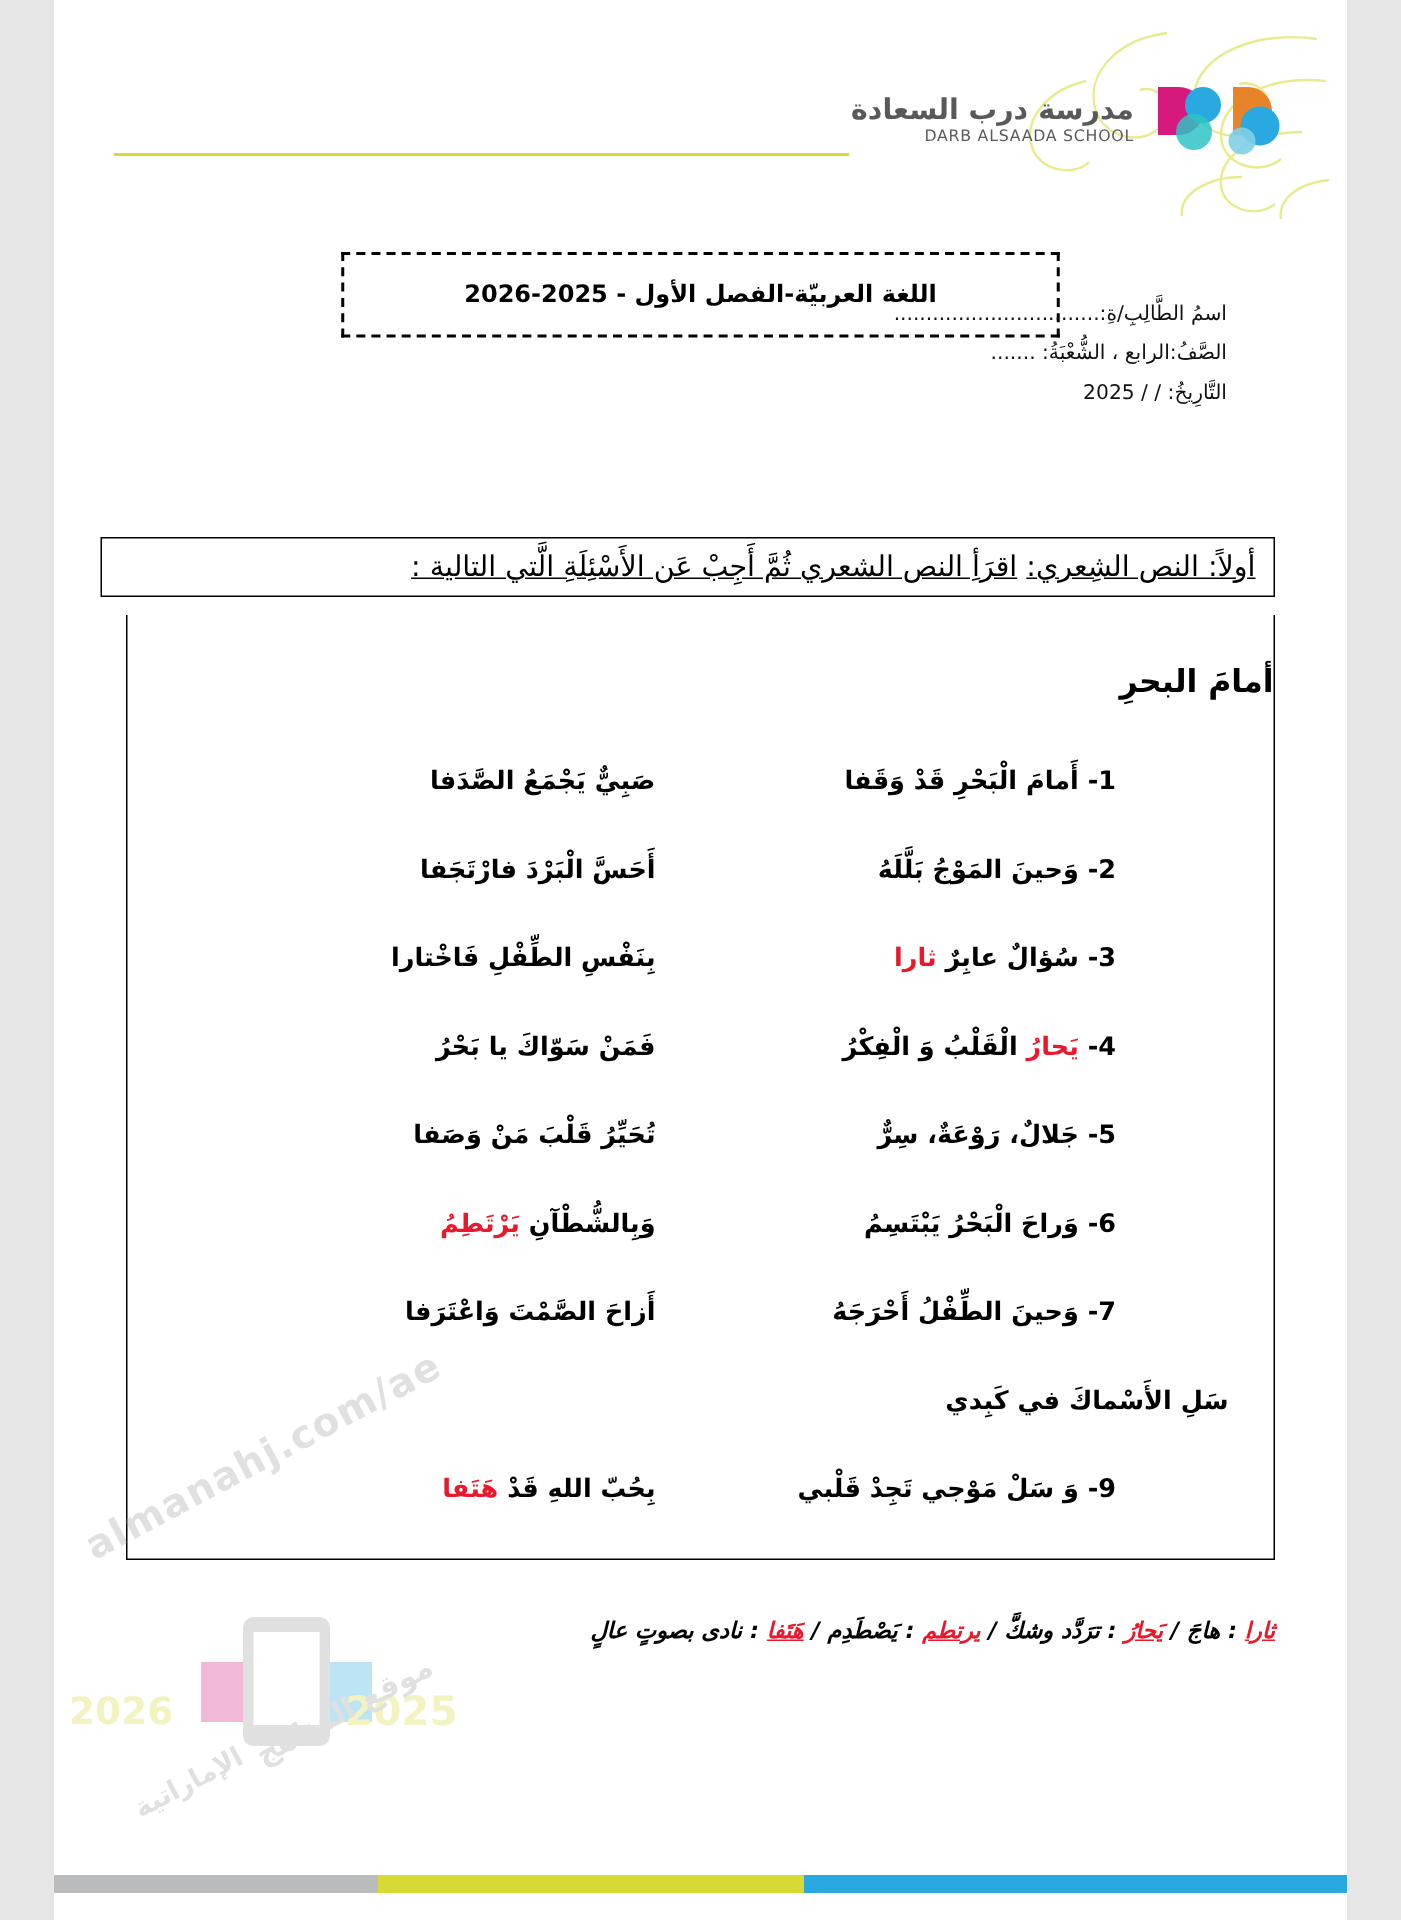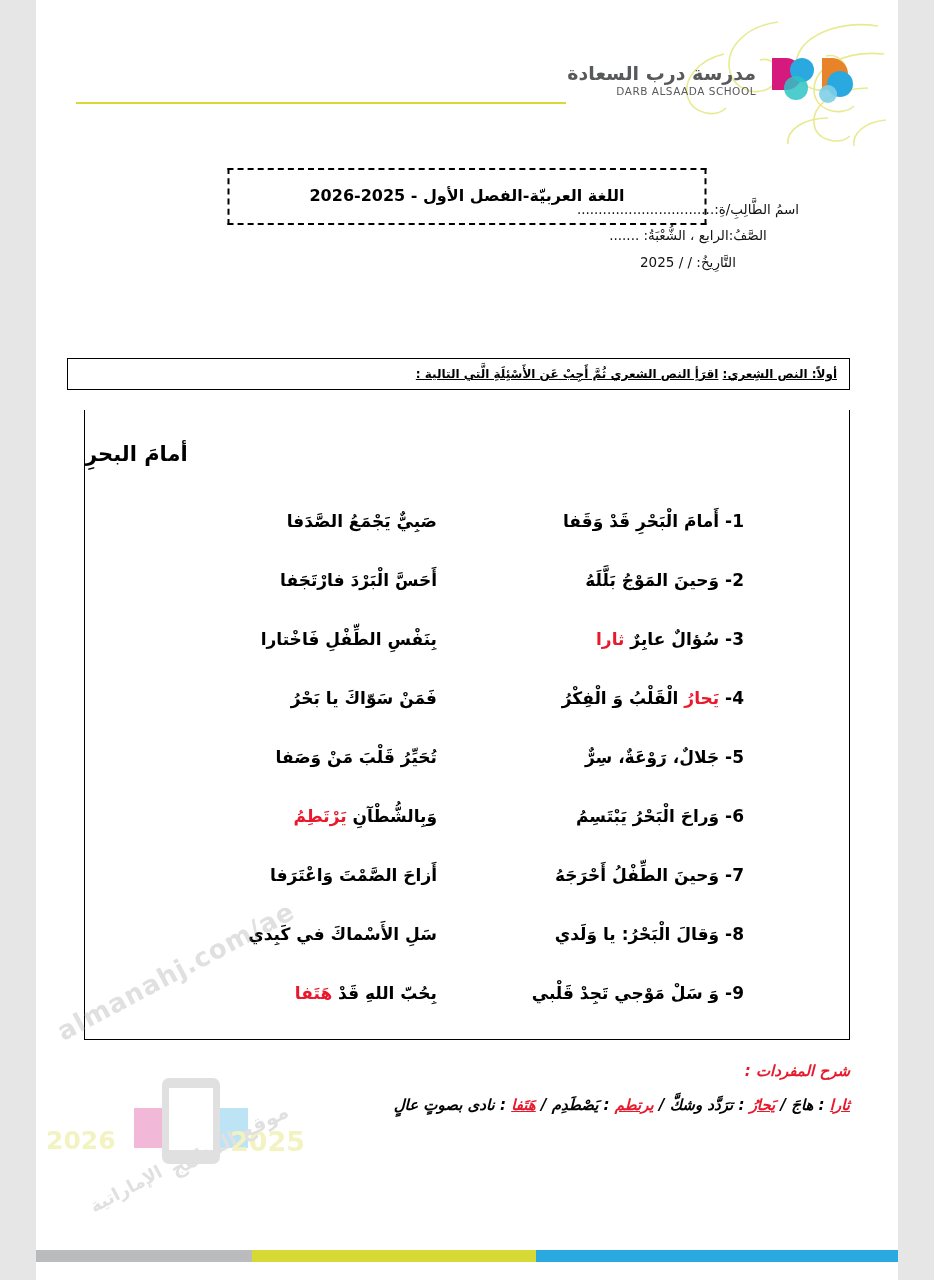--- a/index.html
+++ b/index.html
@@ -94,21 +94,21 @@
     height: 2px;
     background: #d7d935;
   }
 
   
   .student-info {
     position: absolute;
     top: 196px;
     right: 80px;
     width: 260px;
-    text-align: center;
+    text-align: right;
     font-size: 13.5px;
     color: #111;
     line-height: 1.95;
     direction: rtl;
   }
   .student-info div { white-space: nowrap; }
 
   
   .title-box {
     position: absolute;
@@ -135,40 +135,40 @@
 
   
   .section-heading {
     position: absolute;
     top: 358px;
     left: 31px;
     right: 48px;
     border: 1.5px solid #000;
     padding: 8px 12px;
     text-align: right;
-    font-size: 12px;
-    font-weight: bold;
+    font-size: 19px;
+    font-weight: normal;
     color: #000;
   }
   .section-heading .u { text-decoration: underline; }
 
   
   .poem-box {
     position: absolute;
     top: 410px;
     left: 48px;
     right: 48px;
     height: 630px;
     border: 1.5px solid #000;
     border-top: none;
     padding-top: 18px;
     box-sizing: border-box;
   }
   .poem-title {
-    text-align: left;
+    text-align: right;
     font-size: 21px;
     font-weight: bold;
     color: #000;
     margin: 14px 0 10px;
   }
   .verses {
     margin-top: 6px;
   }
   .verse-row {
     display: flex;
@@ -373,32 +373,30 @@
           </div>
           <div class="verse-row">
             <div class="hemistich right"><span>6- </span><span>وَراحَ الْبَحْرُ يَبْتَسِمُ</span></div>
             <div class="hemistich left"><span>وَبِالشُّطْآنِ </span><span class="hl">يَرْتَطِمُ</span></div>
           </div>
           <div class="verse-row">
             <div class="hemistich right"><span>7- </span><span>وَحينَ الطِّفْلُ أَحْرَجَهُ</span></div>
             <div class="hemistich left"><span>أَزاحَ الصَّمْتَ وَاعْتَرَفا</span></div>
           </div>
           <div class="verse-row">
-            <div class="hemistich right"><span>8- </span><span>وَقالَ الْبَحْرُ: يا وَلَدي</span></div>
             <div class="hemistich left"><span>سَلِ الأَسْماكَ في كَبِدي</span></div>
           </div>
           <div class="verse-row">
             <div class="hemistich right"><span>9- </span><span>وَ سَلْ مَوْجي تَجِدْ قَلْبي</span></div>
             <div class="hemistich left"><span>بِحُبّ اللهِ قَدْ </span><span class="hl">هَتَفا</span></div>
           </div>
         </div>
     </div>
 
     <div class="vocab">
-      <div class="vocab-title">شرح المفردات :</div>
       <div class="vocab-line" id="vocab-line"><span class="term">ثارا</span><span> : هاجَ</span><span> / </span><span class="term">يَحارُ</span><span> : ترَدَّد وشكَّ</span><span> / </span><span class="term">يرتطم</span><span> : يَصْطَدِم</span><span> / </span><span class="term">هَتَفا</span><span> : نادى بصوتٍ عالٍ</span></div>
     </div>
 
     <div class="watermark">
       <div class="wm-text wm-url">almanahj.com/ae</div>
       <svg class="wm-device" viewBox="0 0 120 104">
         <rect x="30" y="10" width="58" height="86" rx="7" fill="#9a9a9a"></rect>
         <rect x="37" y="20" width="44" height="62" fill="#ffffff"></rect>
         <rect x="2" y="40" width="28" height="40" fill="#d6197d"></rect>
         <rect x="88" y="40" width="28" height="40" fill="#29a9e0"></rect>

